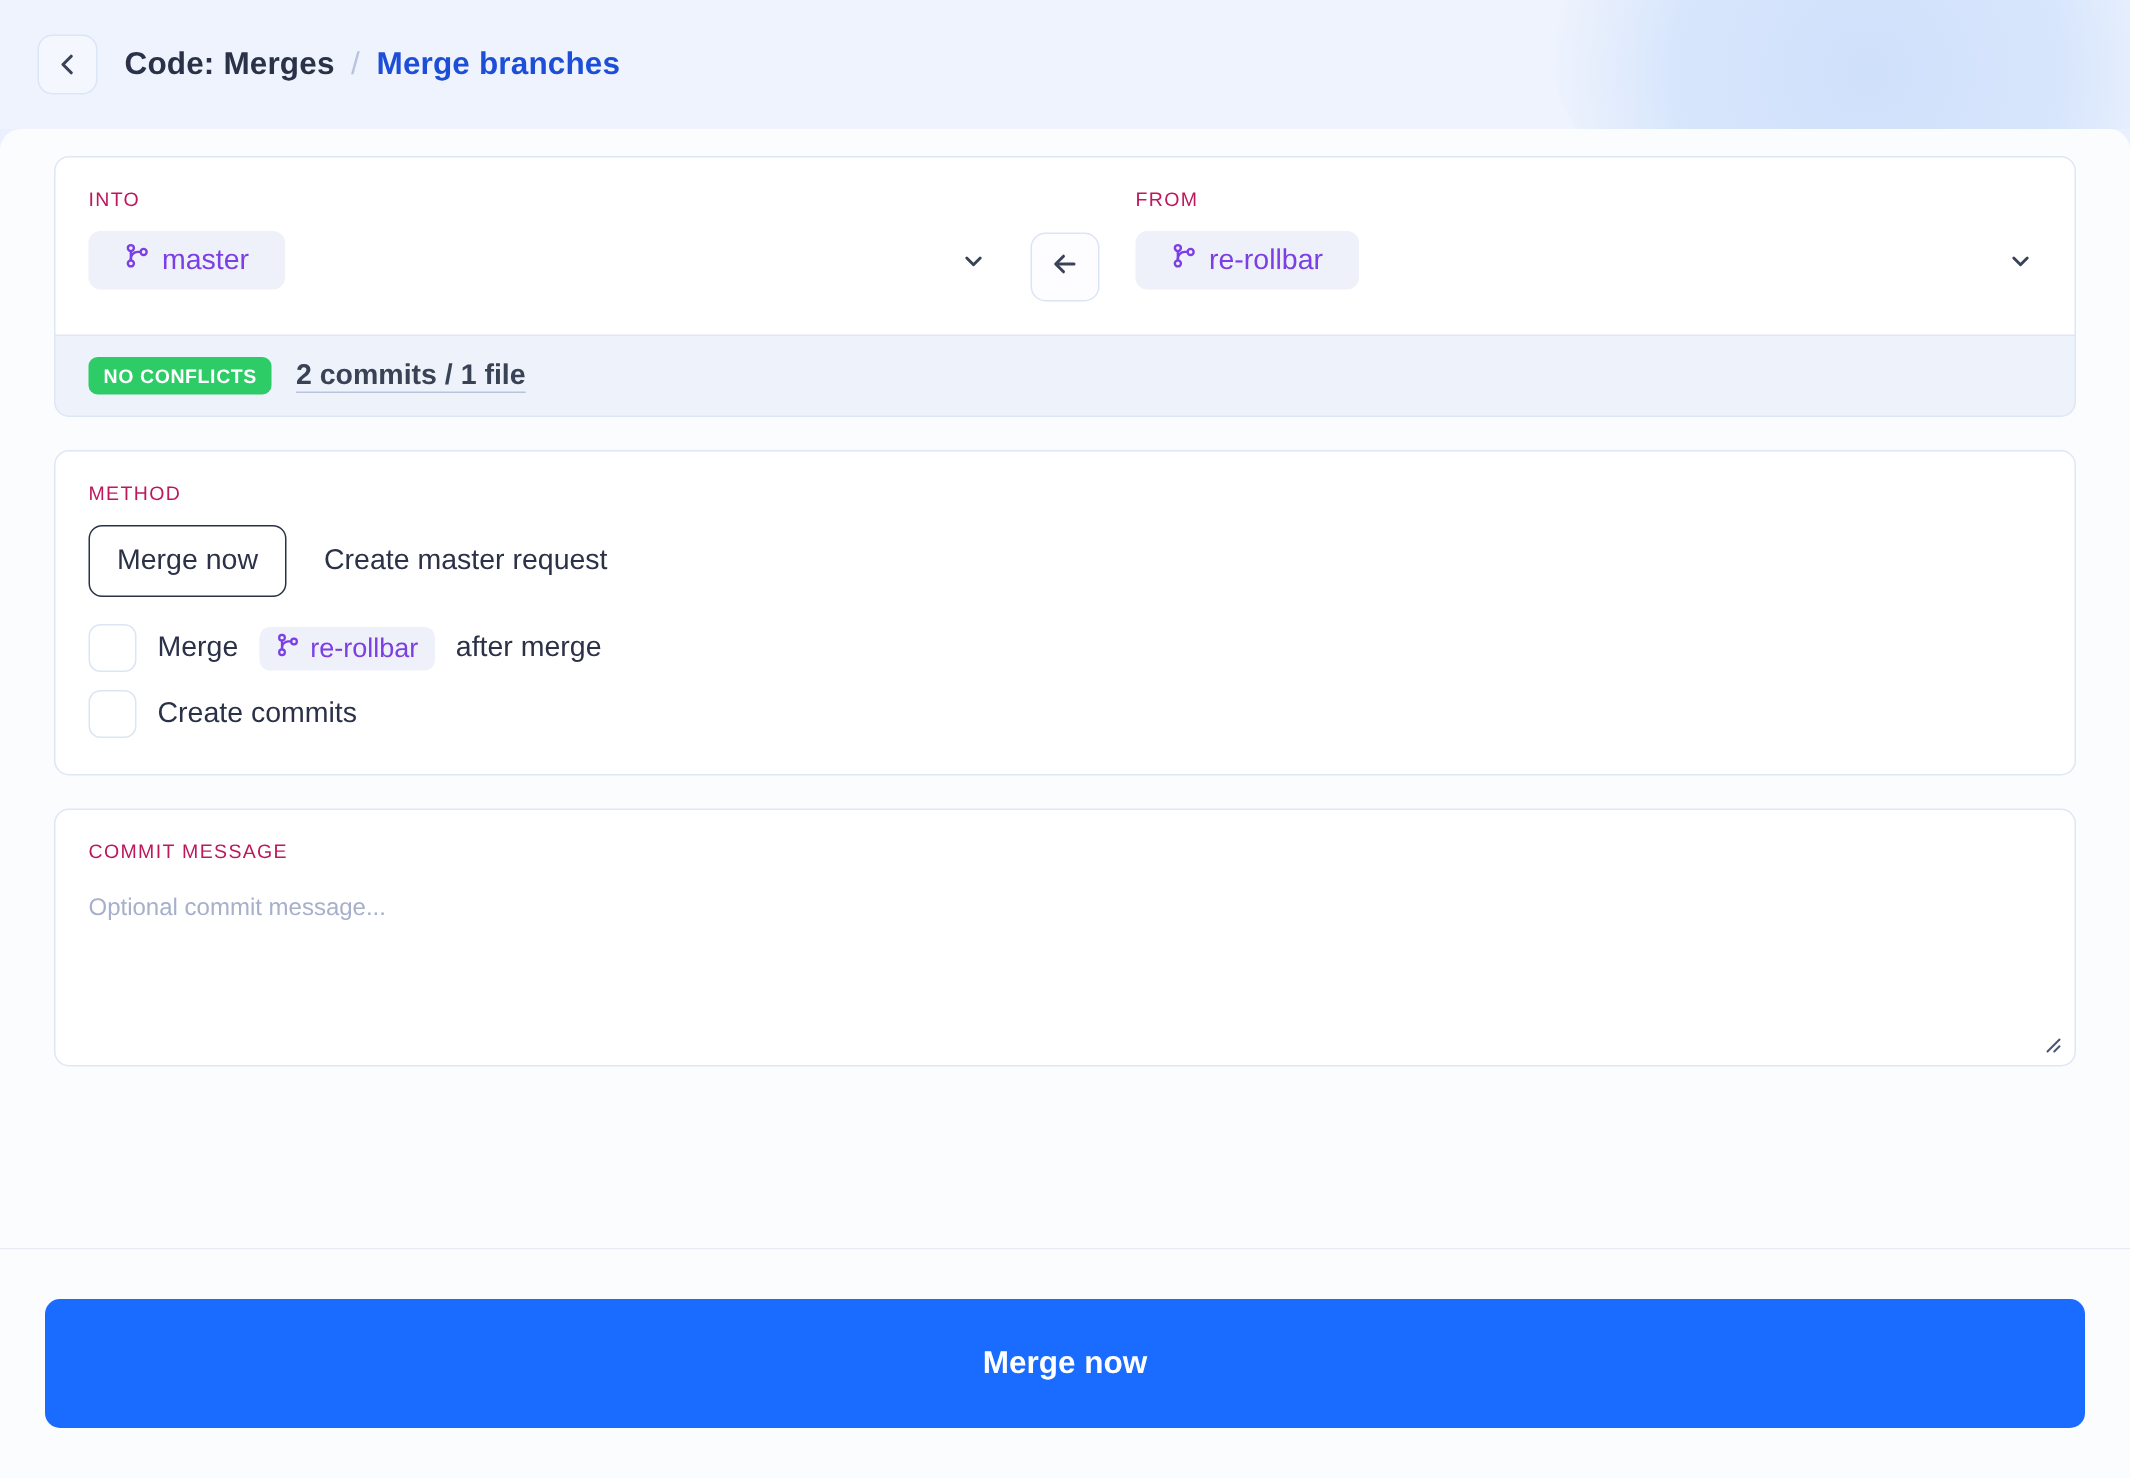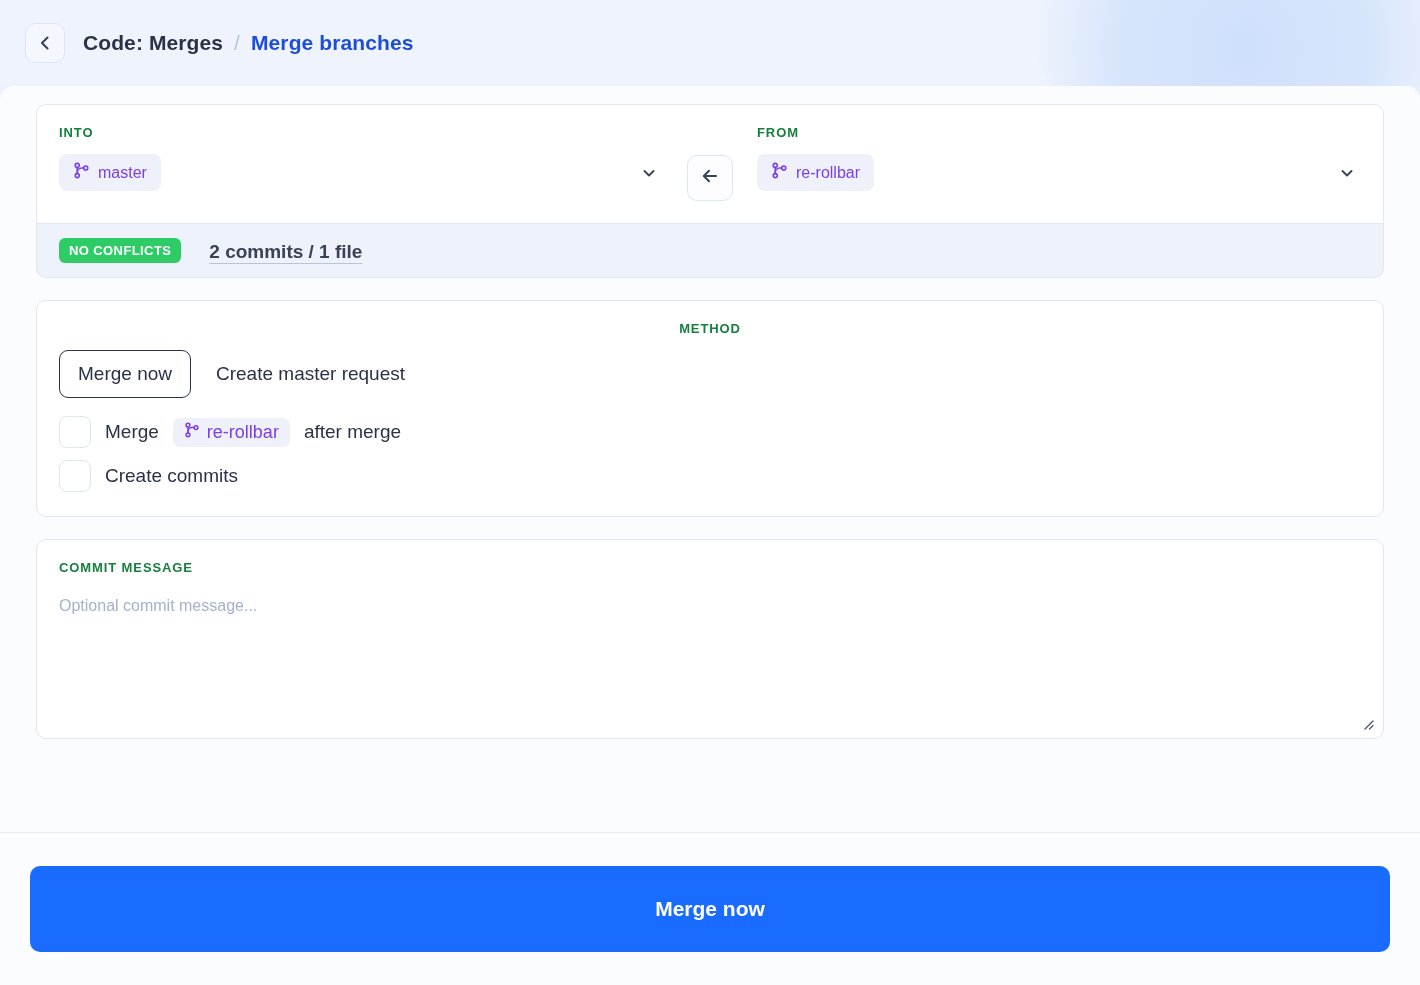--- a/index.html
+++ b/index.html
@@ -92,40 +92,40 @@
   .branch-panel { border-radius: 10px 10px 0 0; }
 
   .branch-row {
     display: flex;
     align-items: flex-start;
     padding: 20px 22px 22px 22px;
   }
   .branch-col { flex: 1 1 0; min-width: 0; }
   .field-label {
     font-size: 13px;
-    font-weight: 700;
+    font-weight: 400;
     letter-spacing: .9px;
-    color: #15803d;
+    color: #be185d;
     text-transform: uppercase;
     margin-bottom: 14px;
   }
   .select-line {
     display: flex;
     align-items: center;
     justify-content: space-between;
   }
   .chip {
     display: inline-flex;
     align-items: center;
     gap: 8px;
     background: #eef0fa;
     border-radius: 8px;
-    padding: 8px 14px;
+    padding: 8px 24px;
     color: #7b3fe4;
-    font-size: 16px;
+    font-size: 19px;
     max-width: 100%;
   }
   .chip-label { white-space: nowrap; overflow: hidden; text-overflow: ellipsis; }
   .chev {
     flex: none;
     margin-right: 4px;
     cursor: pointer;
     display: flex;
     align-items: center;
   }
@@ -146,22 +146,22 @@
   }
 
   
   .status-strip {
     background: #eef2fb;
     border: 1px solid #dfe6f5;
     border-top: none;
     border-radius: 0 0 10px 10px;
     padding: 14px 22px;
     display: flex;
-    align-items: flex-end;
-    gap: 28px;
+    align-items: center;
+    gap: 16px;
   }
   .badge {
     background: #2ecc67;
     color: #ffffff;
     font-size: 13px;
     font-weight: 700;
     letter-spacing: .4px;
     padding: 5px 10px;
     border-radius: 6px;
     text-transform: uppercase;
@@ -170,21 +170,21 @@
     font-size: 19px;
     color: #3a4256;
     text-decoration: underline;
     text-decoration-color: #b9c3dd;
     text-underline-offset: 5px;
     cursor: pointer;
     font-weight: bold;
   }
 
   
-  .method-panel { margin-top: 22px; padding: 20px 22px 24px 22px; text-align: center; }
+  .method-panel { margin-top: 22px; padding: 20px 22px 24px 22px; }
   .seg-row { display: flex; align-items: center; gap: 6px; margin-bottom: 18px; }
   .seg {
     font-size: 19px;
     color: #2b3248;
     padding: 12px 18px;
     border-radius: 9px;
     border: 1px solid transparent;
     background: transparent;
     cursor: pointer;
     white-space: nowrap;
@@ -214,21 +214,21 @@
     align-items: center;
     gap: 7px;
     background: #eef0fa;
     border-radius: 7px;
     padding: 4px 11px;
     color: #7b3fe4;
     font-size: 18px;
   }
 
   
-  .commit-panel { margin-top: 22px; padding: 20px 22px 0 22px; position: relative; height: 200px; }
+  .commit-panel { margin-top: 22px; padding: 20px 22px 0 22px; position: relative; height: 172px; }
   .commit-placeholder {
     margin-top: 22px;
     font-size: 16px;
     color: #a6b0cb;
   }
   .resize-grip {
     position: absolute;
     right: 9px; bottom: 8px;
     width: 16px; height: 16px;
   }

